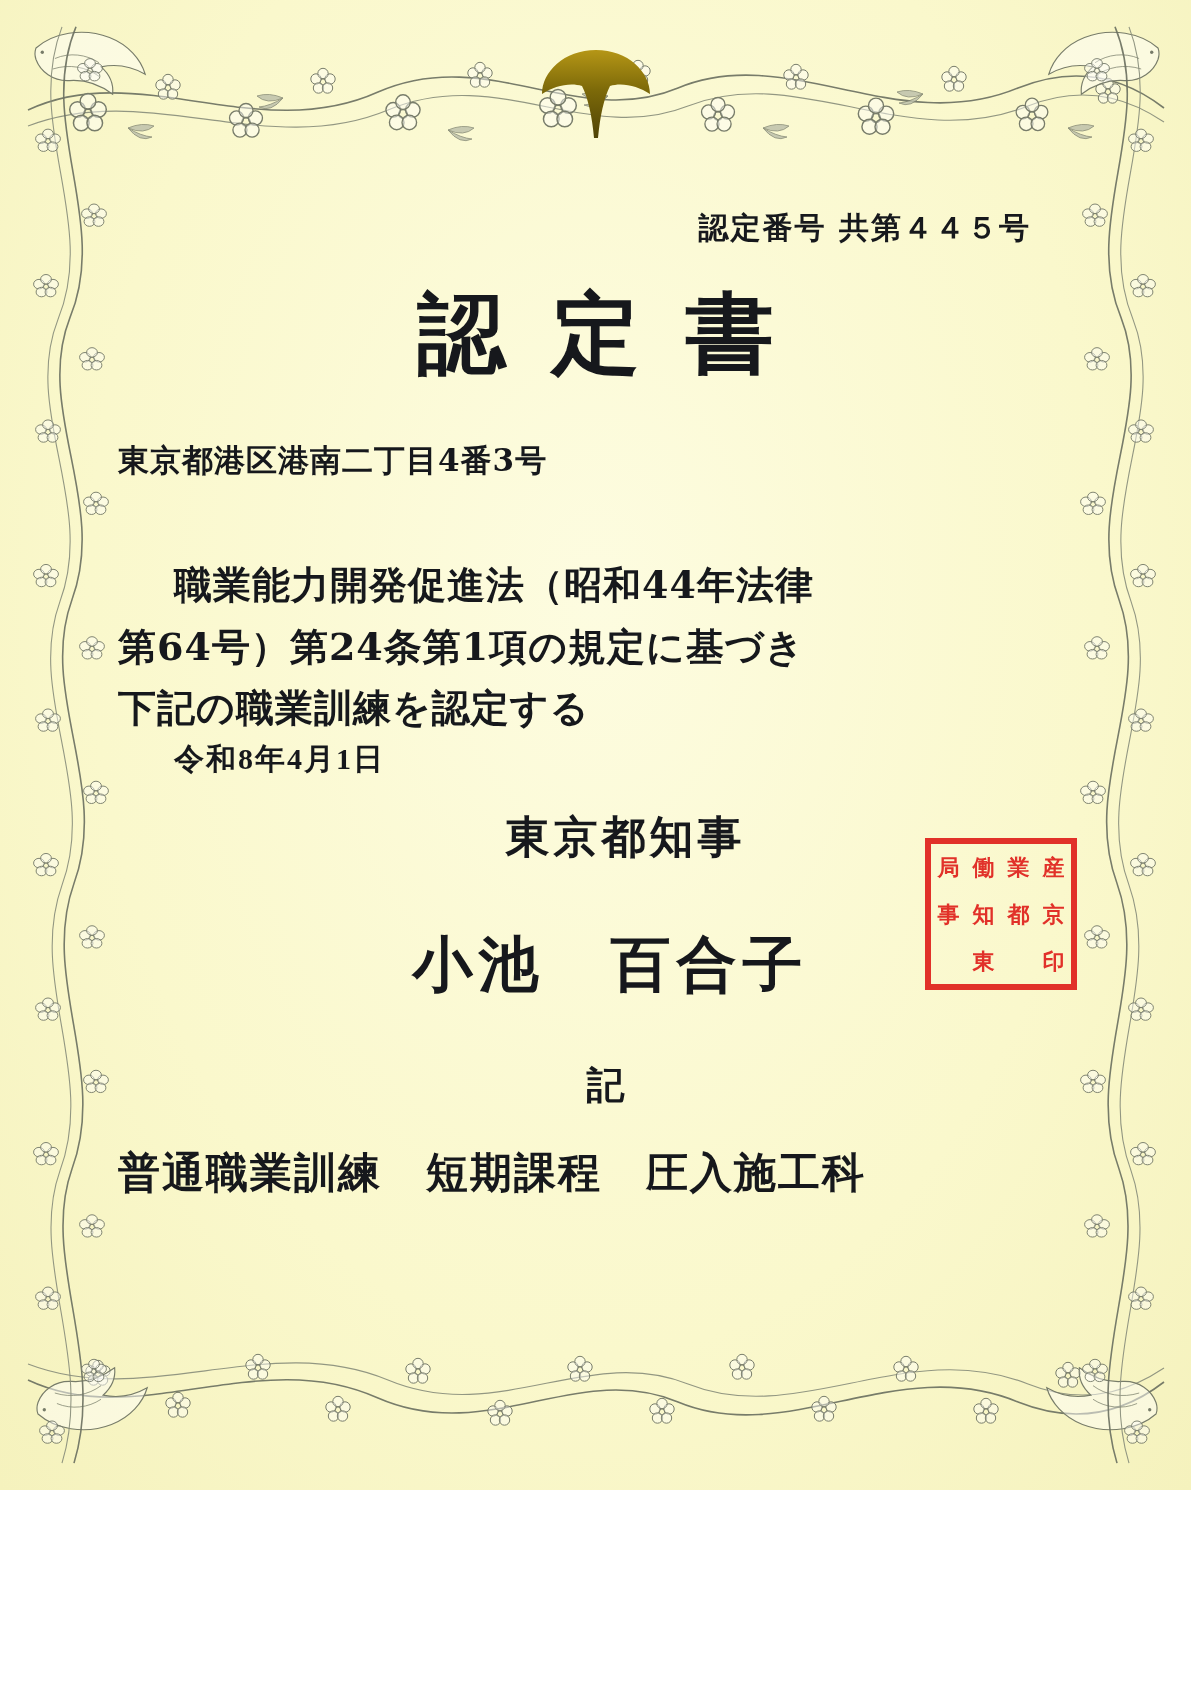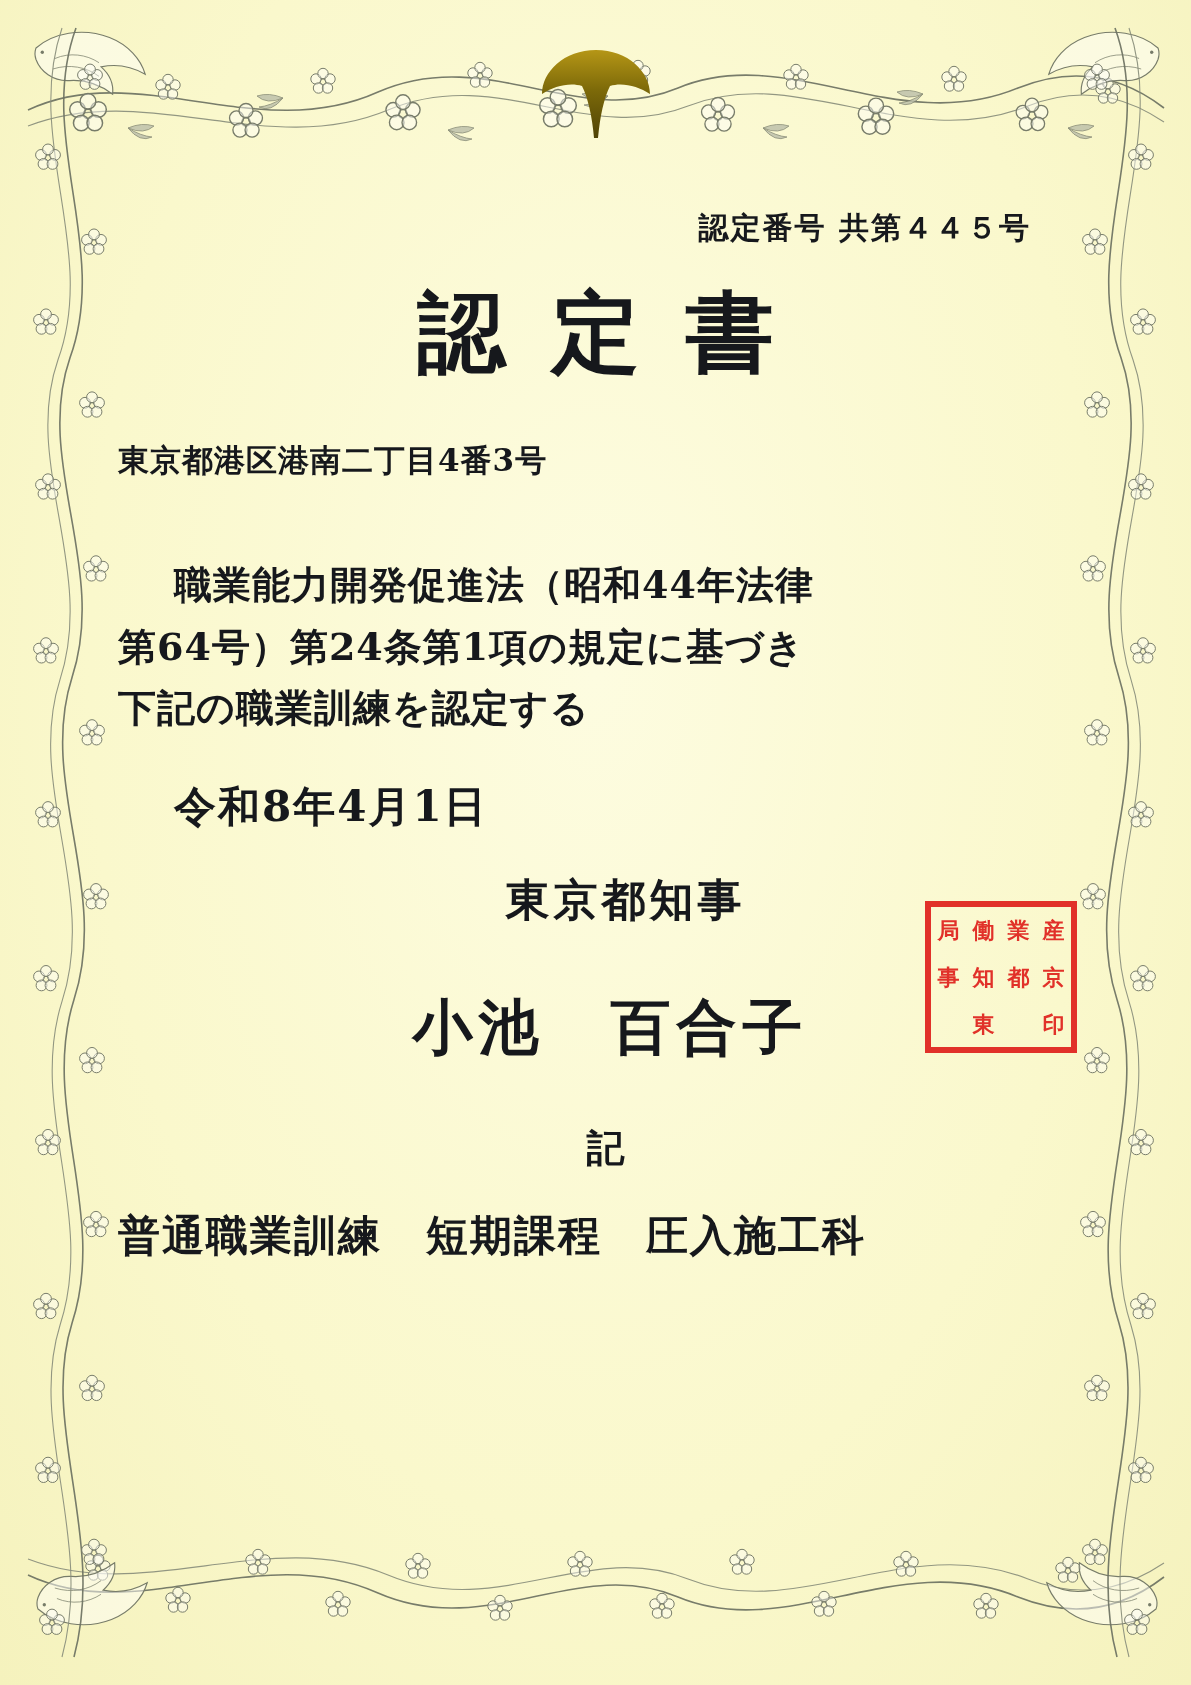--- a/index.html
+++ b/index.html
@@ -10,21 +10,21 @@
   body {
     width: 1191px;
     height: 1685px;
     overflow: hidden;
     font-family: "DejaVu Serif", "Liberation Serif", serif;
   }
 
   #certificate {
     position: relative;
     width: 1191px;
-    height: 1685px;
+    height: 1490px;
     background: #fbfad3;
     background-image:
       radial-gradient(ellipse at 50% 40%, #fdfce0 0%, #faf8cc 60%, #f5f2bd 100%);
     box-sizing: border-box;
     overflow: hidden;
   }
 
   
   .border-frame {
     position: absolute;
@@ -77,21 +77,21 @@
   }
 
   .main-title {
     text-align: center;
     font-size: 88px;
     font-weight: 700;
     letter-spacing: 46px;
     text-indent: 46px;
     margin-top: 34px;
     line-height: 1.15;
-    font-family: Liberation Serif, serif;
+    font-family: Liberation Sans, sans-serif;
   }
 
   .issuer-block {
     margin-top: 52px;
     text-align: left;
     margin-right: 8px;
     font-size: 31px;
     line-height: 1.55;
     font-weight: 600;
     letter-spacing: 1px;
@@ -103,29 +103,29 @@
     line-height: 1.62;
     font-weight: 600;
     letter-spacing: 1px;
     text-align: justify;
   }
   .body-text .line1 { display: block; padding-left: 56px; }
   .body-text .line2 { display: block; }
   .body-text .line3 { display: block; }
 
   .date-line {
-    margin-top: 40px;
-    font-size: 42px;
+    font-size: 30px;
     font-weight: 600;
     letter-spacing: 2px;
     padding-left: 56px;
+    font-family: Liberation Serif, serif;
   }
 
   .signature-block {
-    margin-top: 36px;
+    margin-top: 28px;
     text-align: center;
     position: relative;
   }
   .sig-title {
     font-size: 44px;
     font-weight: 700;
     letter-spacing: 4px;
     padding-left: 60px;
   }
   .sig-name {

